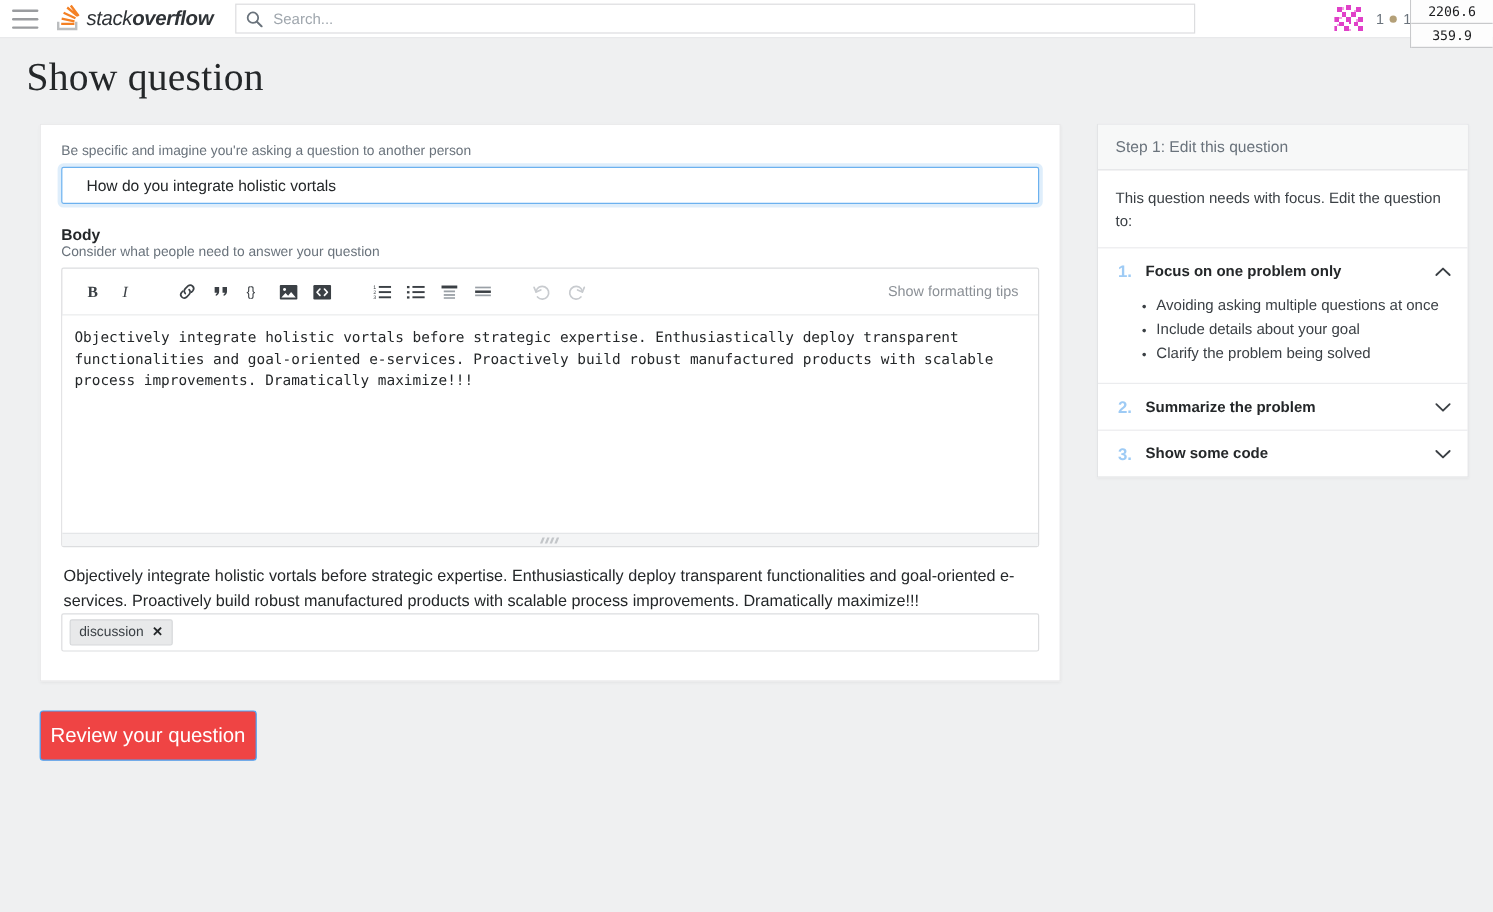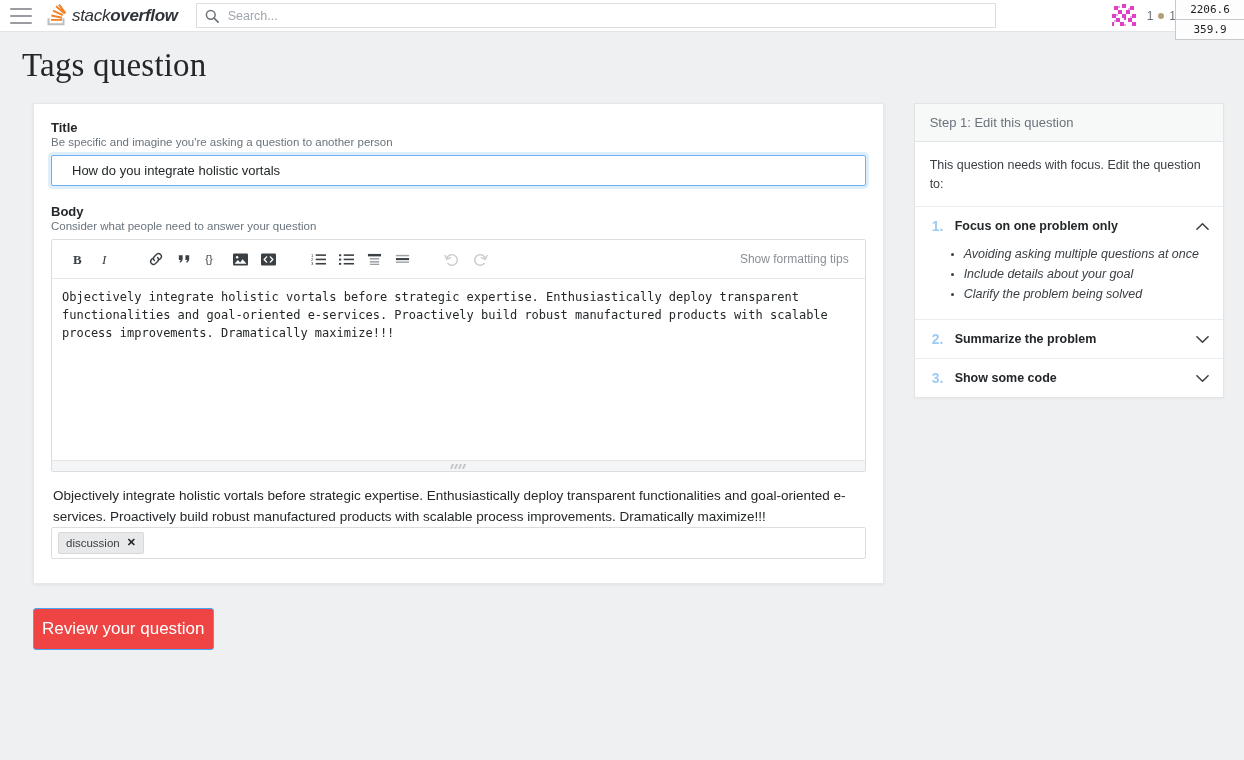--- a/index.html
+++ b/index.html
@@ -230,21 +230,21 @@
     cursor: pointer;
     gap: 10px;
   }
   .side-num {
     font-size: 14px; font-weight: 700; color: #9ecbf5;
     width: 13px; flex: 0 0 13px;
     font-family: "Liberation Sans", sans-serif;
   }
   .side-title { font-size: 12.5px; font-weight: 700; color: #242729; flex: 1; }
   .chev { width: 13px; height: 13px; color: #3b4045; display: flex; align-items: center; justify-content: center; }
-  .side-body { padding: 0 14px 14px 34px; font-style: italic; }
+  .side-body { padding: 0 14px 14px 34px; }
   .side-body ul { margin: 0; padding-left: 15px; }
   .side-body li {
     font-size: 12.5px; color: #3b4045; line-height: 18px; margin-bottom: 2px;
   }
   .side-body li::marker { font-size: 10px; }
 
   
   .footer { padding: 24px 0 0 33px; }
   .btn-primary {
     background: #ef4444;
@@ -338,27 +338,26 @@
       </svg>
     </span>
   </div>
 </div>
 
 <div class="readouts">
   <div class="readout">2206.6</div>
   <div class="readout">359.9</div>
 </div>
 
-<h1 class="page-title">Tags question</h1>
+<h1 class="page-title">Show question</h1>
 
 <div class="layout">
 
   <div class="card">
 
-    <div class="field-label">Title</div>
     <div class="field-hint">Be specific and imagine you're asking a question to another person</div>
     <input class="title-input" type="text" value="How do you integrate holistic vortals" style="">
 
     <div class="spacer-20"></div>
 
     <div class="field-label">Body</div>
     <div class="field-hint">Consider what people need to answer your question</div>
 
     <div class="editor">
       <div class="toolbar">

